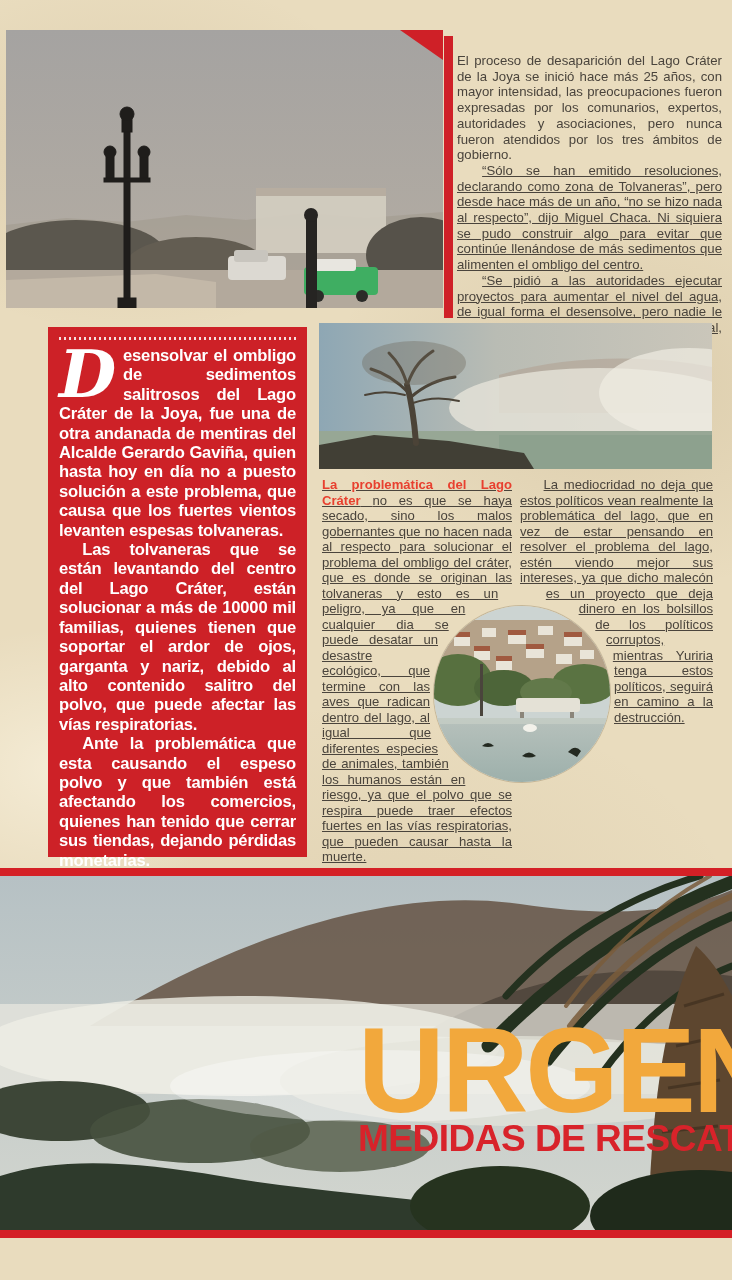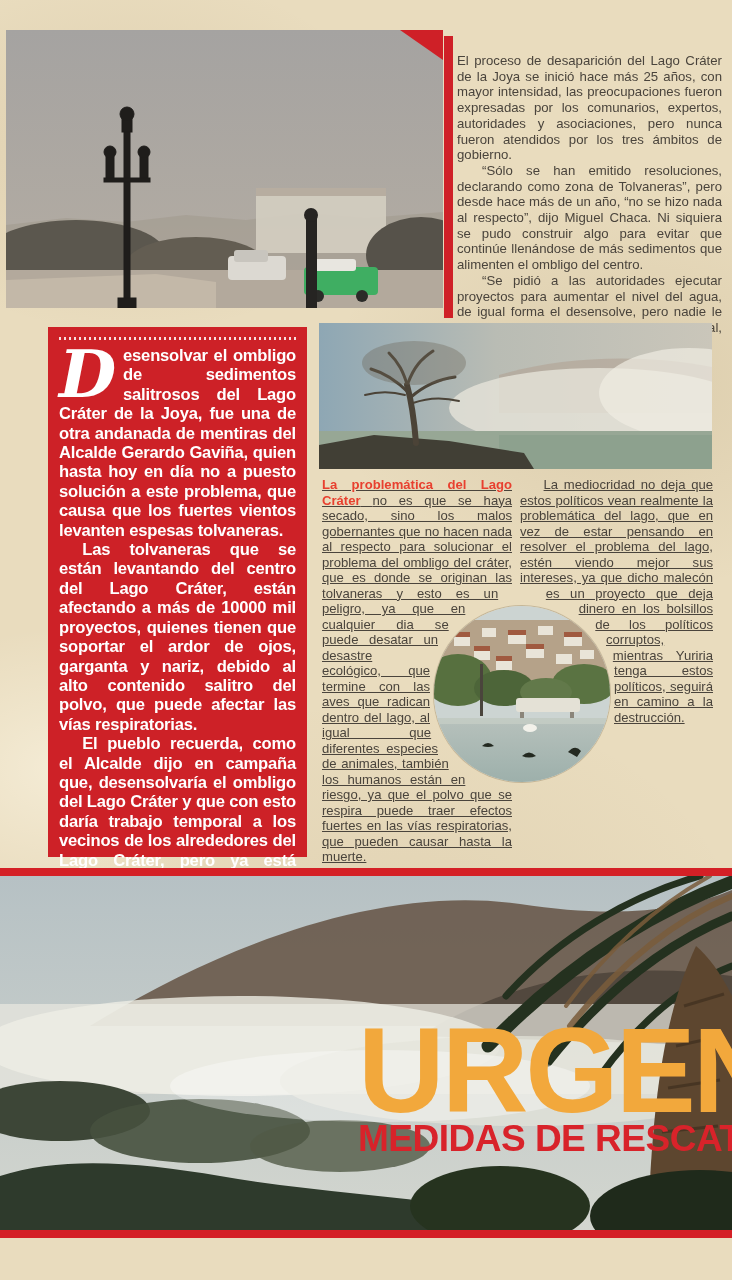--- a/index.html
+++ b/index.html
@@ -17,21 +17,21 @@
   
   .street-photo{position:absolute;left:6px;top:30px;width:437px;height:278px;overflow:hidden;}
   .street-photo svg{display:block;}
   .fold{position:absolute;left:394px;top:0;width:0;height:0;
     border-top:30px solid #cf2027;border-left:43px solid transparent;}
   .red-strip-v{position:absolute;left:444px;top:36px;width:9px;height:282px;background:#cf2027;}
   
   .top-article{position:absolute;left:457px;top:53px;width:265px;
     font-size:13.2px;line-height:15.7px;text-align:justify;color:#4a443c;}
   .top-article p{margin:0;}
-  .top-article p.indent{text-indent:1.9em;}
+  .top-article p.indent{text-indent:1.9em;text-decoration:underline;}
   
   .red-box{position:absolute;left:48px;top:327px;width:259px;height:530px;background:#cd2127;
     box-sizing:border-box;padding:8px 11px 6px 11px;color:#fff;}
   .dotline{height:3px;margin:2px 0 6px 0;
     background:repeating-linear-gradient(90deg,rgba(255,255,255,.85) 0 2px,transparent 2px 5px);}
   .dotline.bottom{margin:6px 0 0 0;}
   .red-box .txt{font-size:16.6px;line-height:19.4px;font-weight:bold;text-align:justify;
     letter-spacing:-.2px;}
   .red-box p{margin:0;}
   .red-box p.indent{text-indent:1.4em;}
@@ -110,21 +110,22 @@
   <div class="top-article">
     <p>El proceso de desaparición del Lago Cráter de la Joya se inició hace más 25 años, con mayor intensidad, las preocupaciones fueron expresadas por los comunarios, expertos, autoridades y asociaciones, pero nunca fueron atendidos por los tres ámbitos de gobierno.</p>
     <p class="indent">“Sólo se han emitido resoluciones, declarando como zona de Tolvaneras”, pero desde hace más de un año, “no se hizo nada al respecto”, dijo Miguel Chaca. Ni siquiera se pudo construir algo para evitar que continúe llenándose de más sedimentos que alimenten el ombligo del centro.</p>
     <p class="indent">“Se pidió a las  autoridades ejecutar proyectos para aumentar el nivel del agua, de igual forma el desensolve, pero nadie le presta atención a este problema social, ecológico y económico”, dijo Chaca.</p>
   </div>
 
   <div class="red-box">
     <div class="dotline"></div>
     <div class="txt">
       <p><span class="dropcap">D</span><span>esensolvar el ombligo de sedimentos salitrosos del Lago Cráter de la Joya, fue una de otra andanada de mentiras del Alcalde Gerardo Gaviña, quien hasta hoy en día no a puesto solución a este problema, que causa que los fuertes vientos levanten espesas tolvaneras.</span></p>
-      <p class="indent">Las tolvaneras que se están levantando del centro del Lago Cráter, están afectando a más de 10000 mil proyectos, quienes tienen que soportar el ardor de ojos, garganta y nariz, debido al alto contenido salitro del polvo, que puede afectar las vías respiratorias.</p>
+      <p class="indent">Las tolvaneras que se están levantando del centro del Lago Cráter, están solucionar a más de 10000 mil familias, quienes tienen que soportar el ardor de ojos, garganta y nariz, debido al alto contenido salitro del polvo, que puede afectar las vías respiratorias.</p>
+      <p class="indent">Ante la problemática que esta causando el espeso polvo y que también está afectando los comercios, quienes han tenido que cerrar sus tiendas, dejando pérdidas monetarias.</p>
       <p class="indent">El pueblo recuerda, como el Alcalde dijo en campaña que, desensolvaría el ombligo del Lago Cráter y que con esto daría trabajo temporal a los vecinos de los alrededores del Lago Cráter, pero ya está llegando al año y medio de gobierno y aun no llega la solución.</p>
     </div>
     <div class="dotline bottom"></div>
   </div>
 
   <div class="lake-photo">
     <svg width="393" height="146" viewBox="0 0 393 146">
       <defs>
         <linearGradient id="sky2" x1="0" y1="0" x2="1" y2="0">
           <stop offset="0" stop-color="#8ea7b4"></stop>

